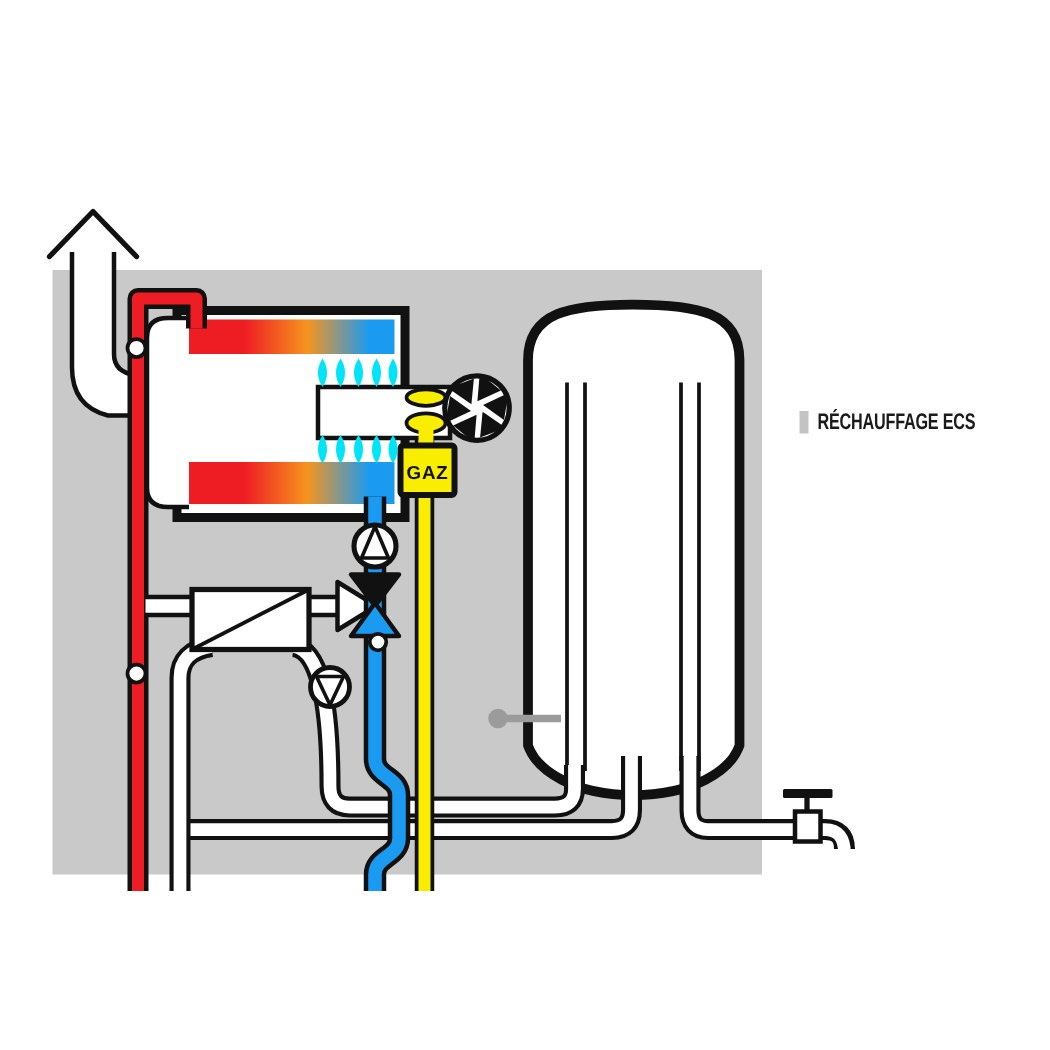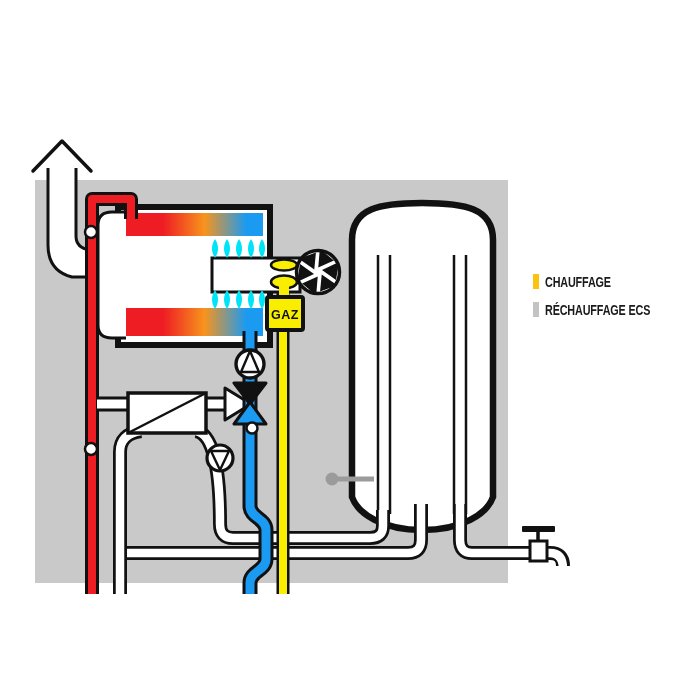--- a/index.html
+++ b/index.html
@@ -173,21 +173,17 @@
   </g>
 
   <g>
     <line x1="332" y1="479" x2="374" y2="479" class="sensorgray" stroke-width="5"></line>
     <circle cx="332" cy="479" r="6.5" class="sensorgrayfill"></circle>
   </g>
 </svg>
 
 <div id="legend">
   <div class="legend-row">
-    <div class="legend-bar" style="background-color: rgb(253, 193, 16);"></div>
-    <div class="legend-label">CHAUFFAGE</div>
-  </div>
-  <div class="legend-row">
     <div class="legend-bar" style="background-color: rgb(195, 195, 195);"></div>
     <div class="legend-label">RÉCHAUFFAGE ECS</div>
   </div>
 </div>
 </div>
 
 </body></html>

